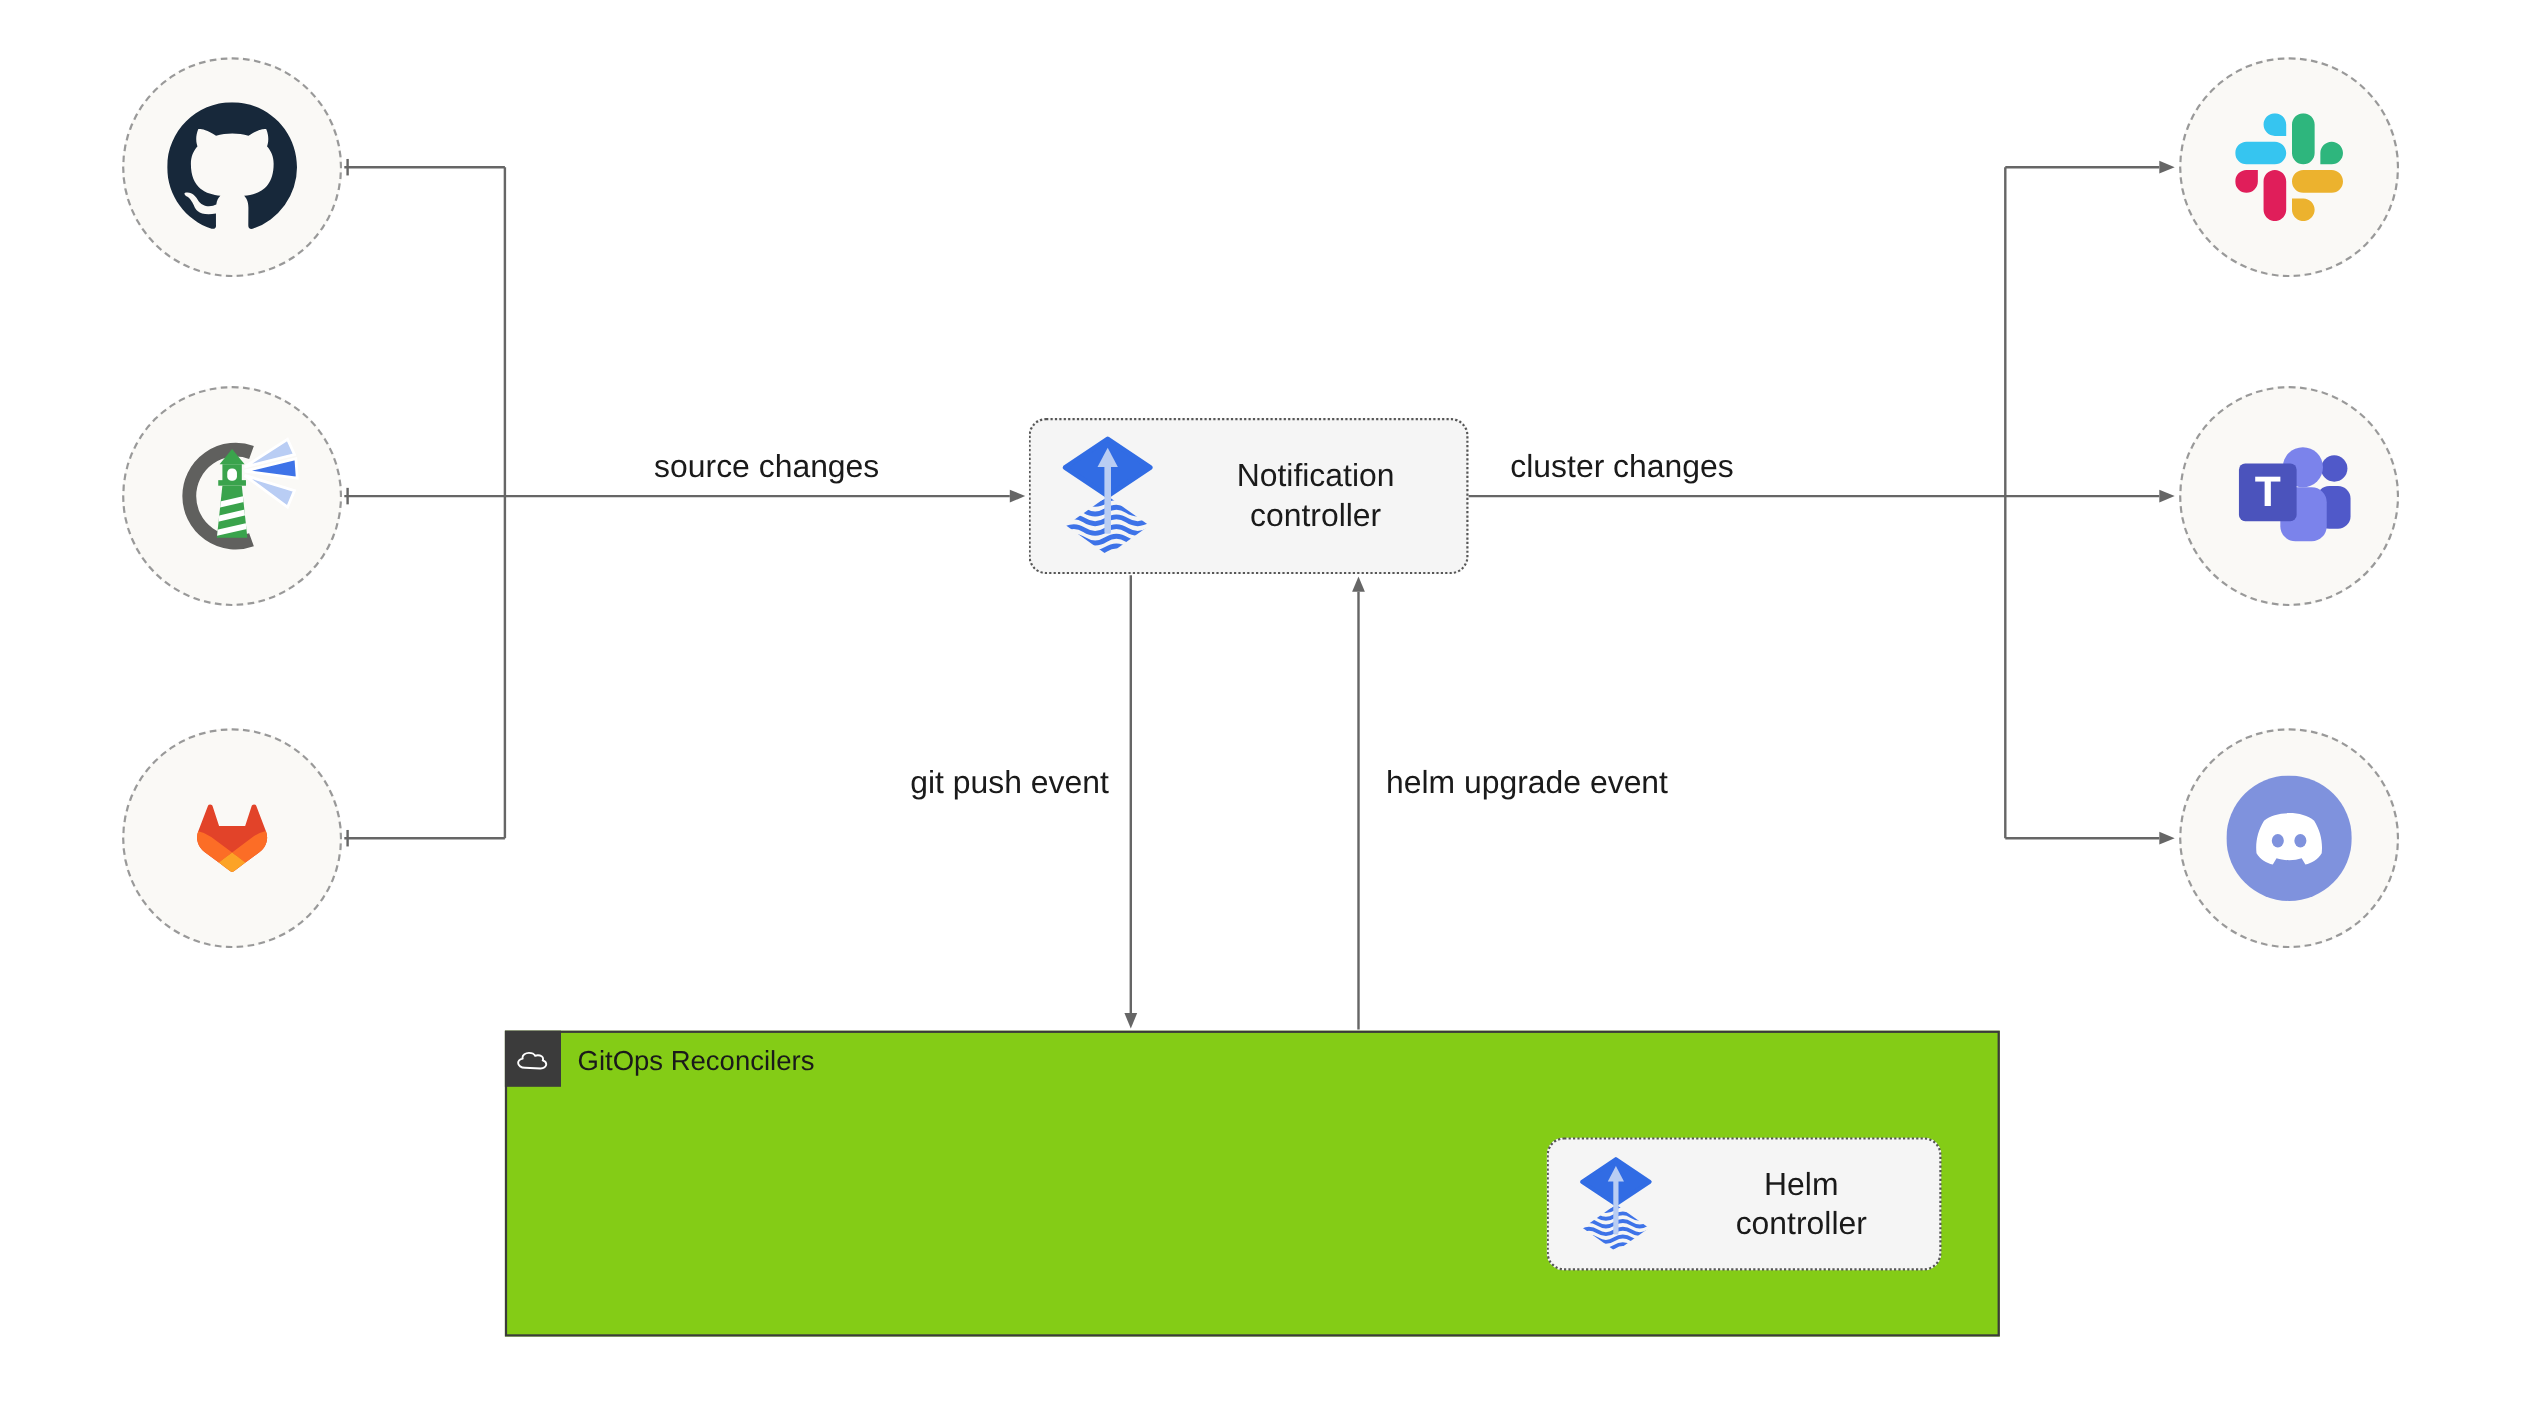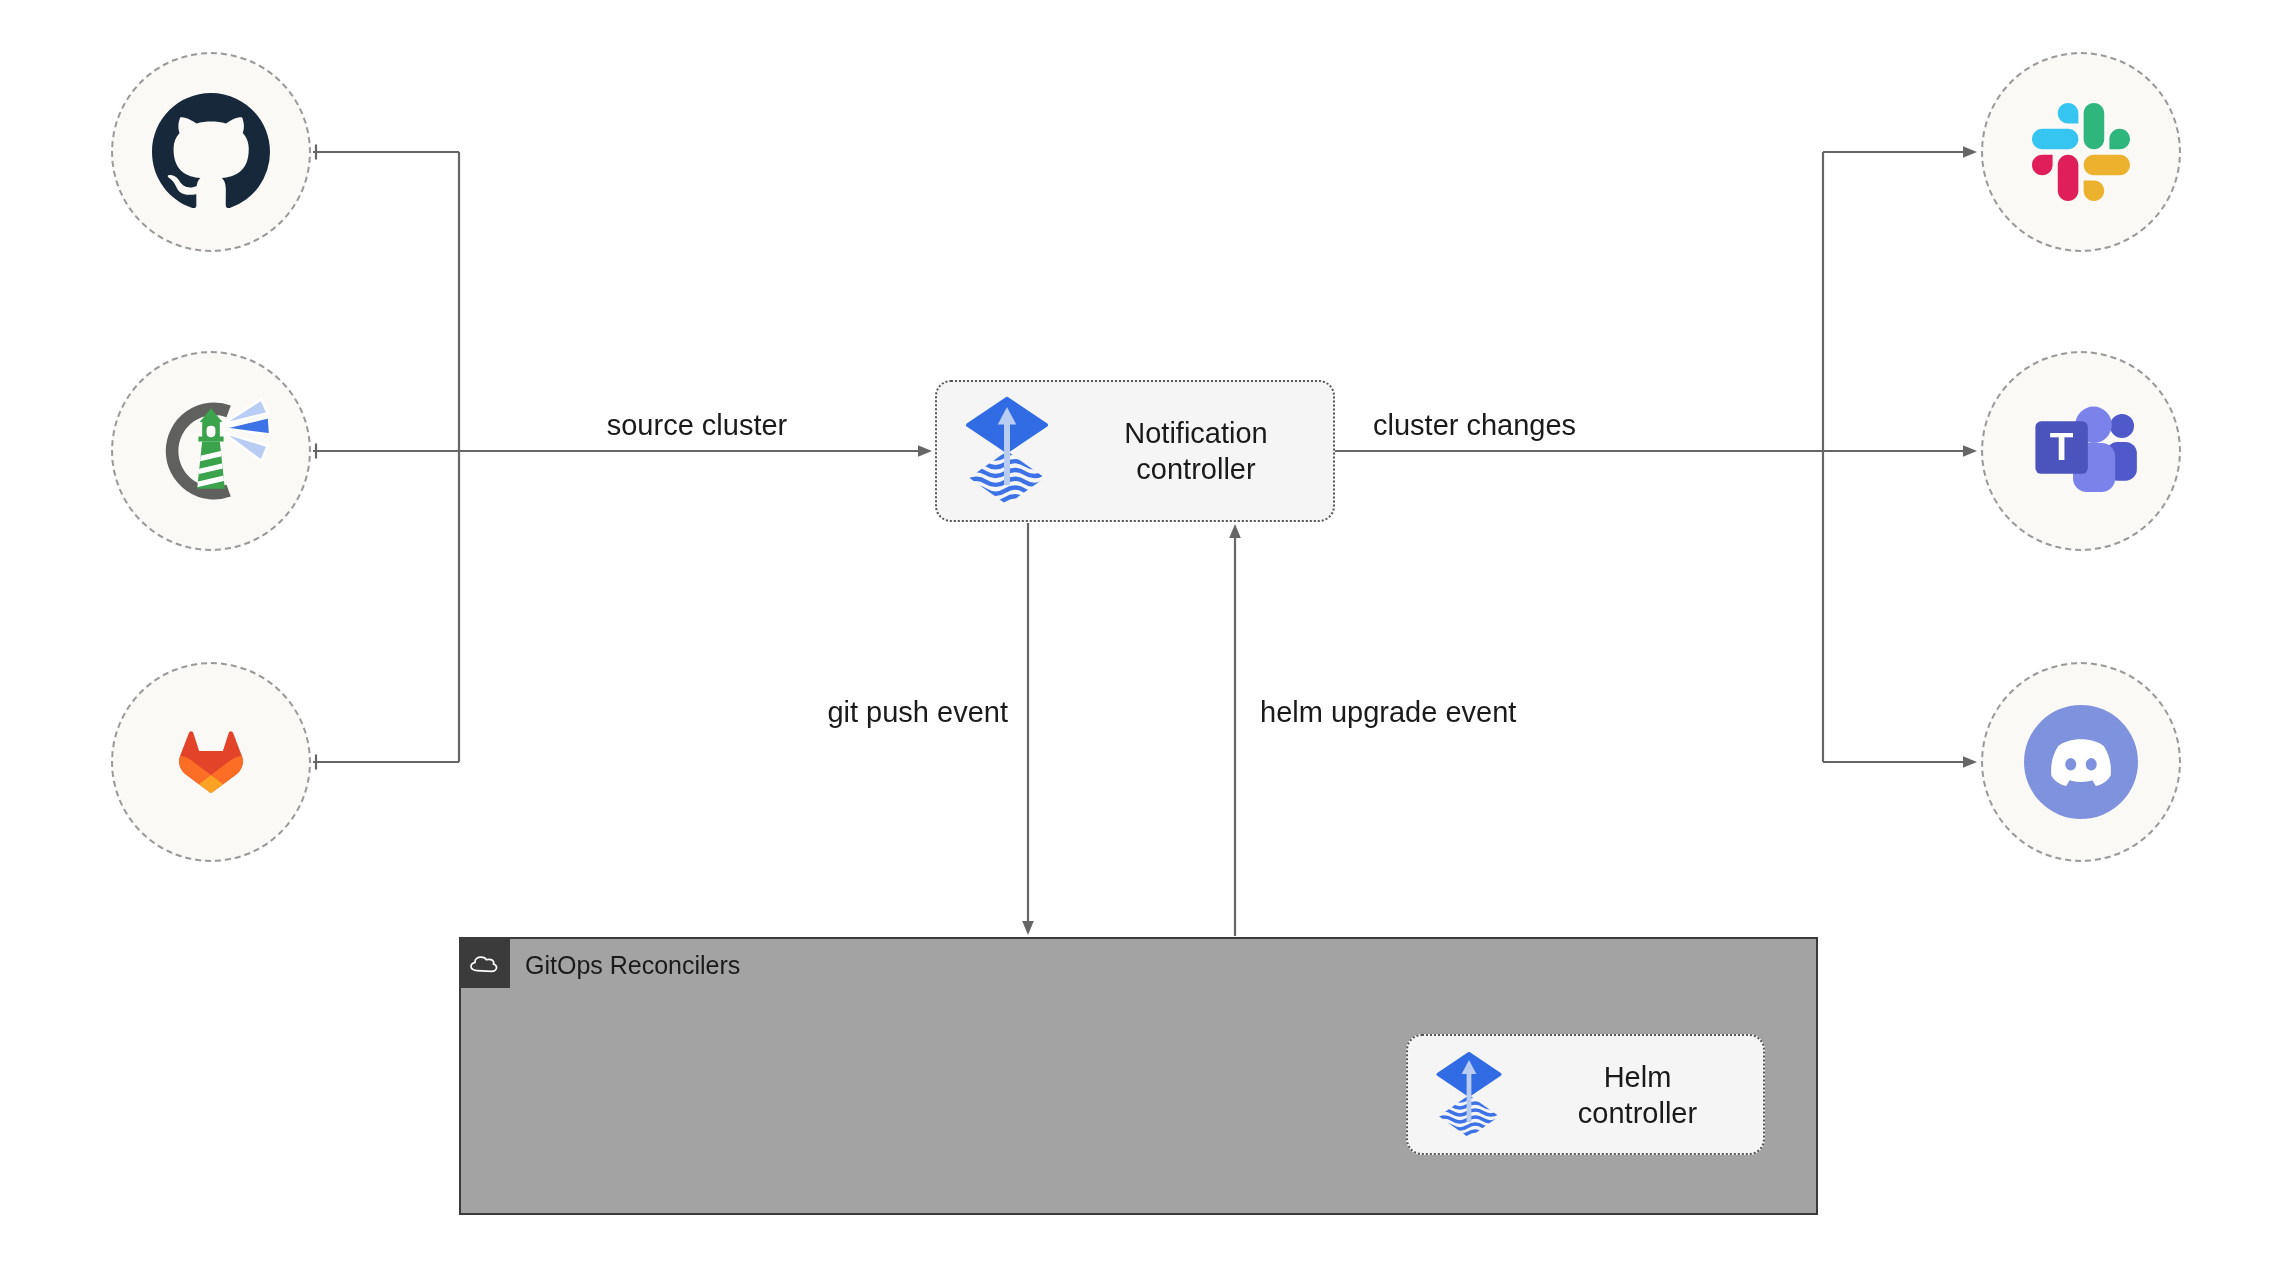--- a/index.html
+++ b/index.html
@@ -29,21 +29,21 @@
     display:flex;align-items:center;padding:0 18px 0 26px;gap:26px;
   }
   .ctrl-box .label{
     flex:1;text-align:center;font-size:29px;line-height:36px;color:var(--text);
   }
   .ctrl-box .label span{display:block;width:170px;margin:0 auto;}
   .small .label span{width:150px;}
 
   .container-box{
     position:absolute;left:459px;top:937px;width:1359px;height:278px;
-    border:2.5px solid var(--container_border);background:#a3a3a3;
+    border:2.5px solid var(--container_border);background:#84cc16;
   }
   .container-header{
     position:absolute;left:-2.5px;top:-2.5px;width:51px;height:51px;
     background:var(--header_fill);display:flex;align-items:center;justify-content:center;
   }
   .container-title{
     position:absolute;left:64px;top:11px;font-size:25px;line-height:30px;color:var(--text);
   }
   .edge-label{
     position:absolute;font-size:29px;line-height:36px;color:var(--text);
@@ -168,21 +168,21 @@
       <path class="flux-wave" d="M4 118 q11 -7 22 0 t22 0 t22 0 t22 0"></path>
     </g>
     <rect class="flux-arrow" x="46.6" y="31" width="6.8" height="71" rx="2"></rect>
     <polygon class="flux-arrow" points="50,13 60.5,33 39.5,33"></polygon>
   </svg>
   <div class="label">
     <span>Notification controller</span>
   </div>
 </div>
 
-<div class="edge-label" style="left:497px;top:407px;width:400px;text-align:center">source cluster</div>
+<div class="edge-label" style="left:497px;top:407px;width:400px;text-align:center">source changes</div>
 <div class="edge-label" style="left:1373px;top:407px;width:400px;text-align:left">cluster changes</div>
 <div class="edge-label" style="left:658px;top:694px;width:350px;text-align:right">git push event</div>
 <div class="edge-label" style="left:1260px;top:694px;width:420px;text-align:left">helm upgrade event</div>
 
 <div class="container-box">
   <div class="container-header">
     <svg width="36" height="30" viewBox="0 0 50 40">
       <path d="M15.5 32 c-4.7 0-8.5-2.6-8.5-5.9 0-2.6 2.4-4.9 5.7-5.6 -0.1-0.4-0.2-0.9-0.2-1.4 0-3.2 3.7-5.8 8.2-5.8 3.5 0 6.5 1.5 7.7 3.7 1-0.5 2.2-0.8 3.5-0.8 3.6 0 6.6 2.1 6.6 4.8 0 0.6-0.2 1.2-0.5 1.8 2.6 0.8 4.5 2.7 4.5 4.9 0 2.9-3.2 5.3-7.2 5.3 Z" fill="none" stroke="#ffffff" stroke-width="2.4" stroke-linejoin="round"></path>
     </svg>
   </div>

